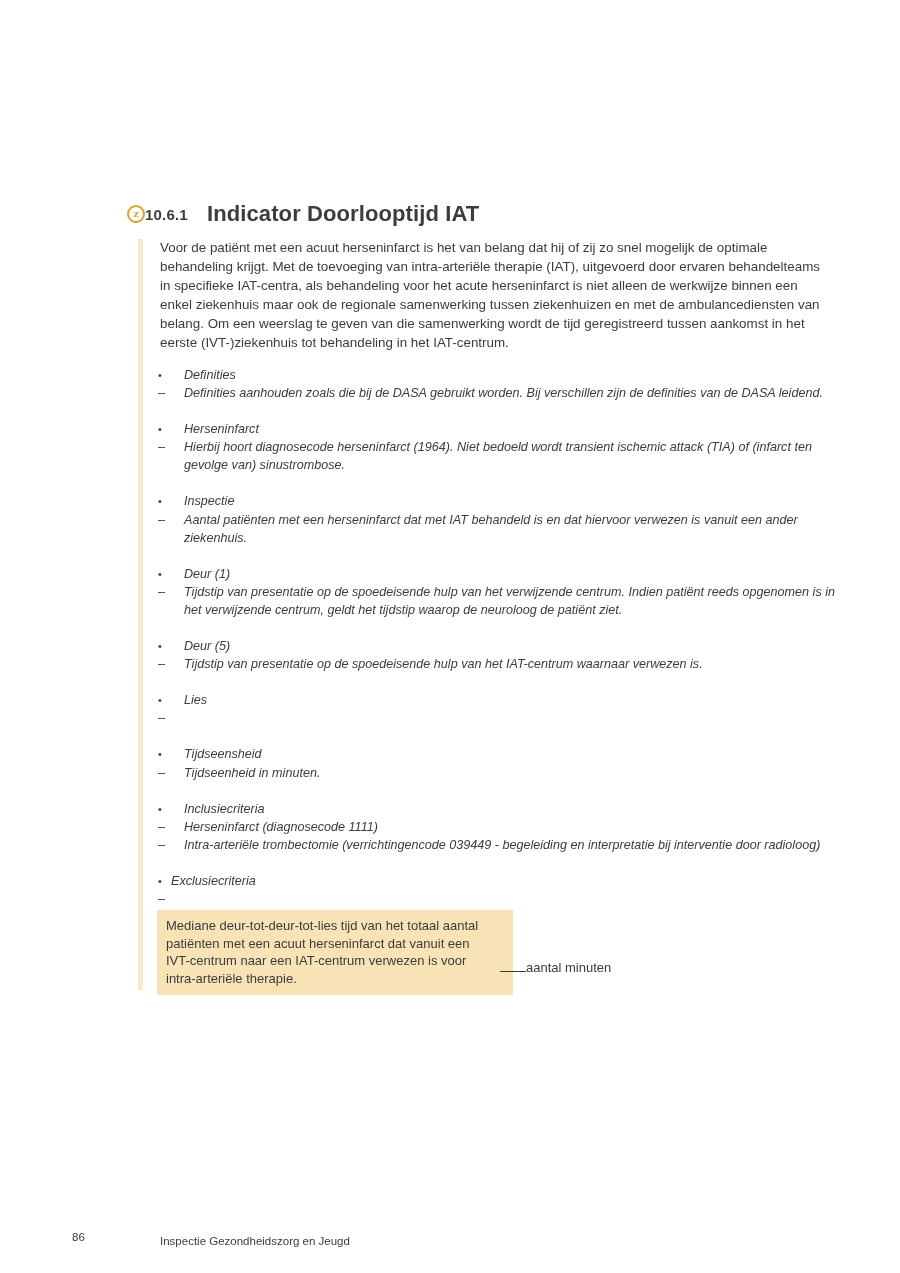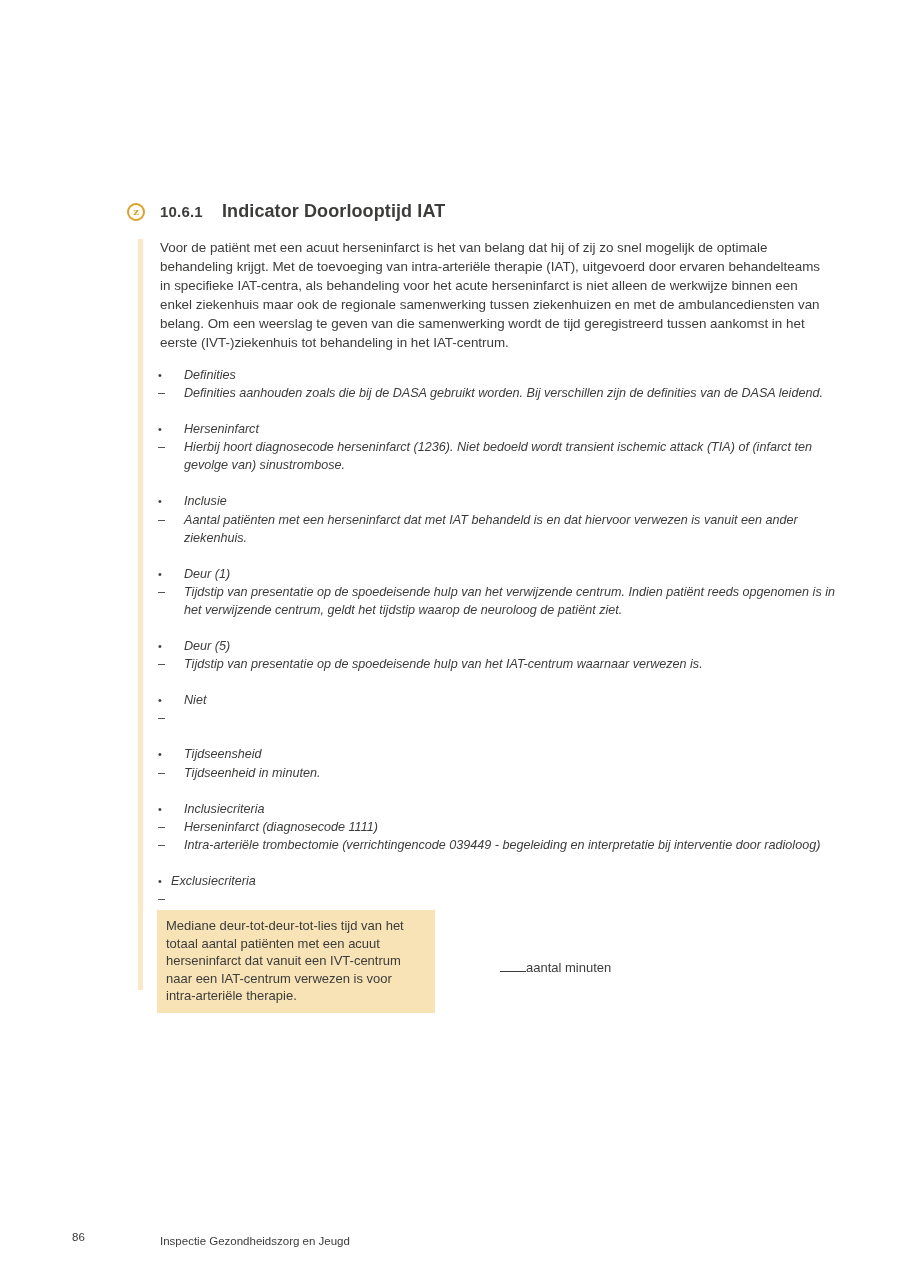--- a/index.html
+++ b/index.html
@@ -38,29 +38,28 @@
     border-radius: 50%;
     color: var(--accent-gold);
     font-family: "DejaVu Serif", serif;
     font-size: 10px;
     font-weight: bold;
     line-height: 14px;
     text-align: center;
     flex: 0 0 auto;
   }
   .section-number {
-    margin-left: 15px;
     font-size: 15px;
     font-weight: 600;
     letter-spacing: 0.2px;
     width: 47px;
   }
   .section-title {
     margin-left: 15px;
-    font-size: 18px;
+    font-size: 22px;
     font-weight: 700;
     letter-spacing: 0.1px;
   }
 
   
   .accent-bar {
     position: absolute;
     left: 138px;
     top: 239px;
     width: 5px;
@@ -97,21 +96,21 @@
     font-style: normal;
   }
   .def-row.term .marker { font-size: 11px; line-height: 18px; }
   .def-group.compact .def-row.term .marker { flex: 0 0 13px; }
 
   
   .indicator-box {
     position: absolute;
     left: 157px;
     top: 910px;
-    width: 278px;
+    width: 356px;
     min-height: 81px;
     background: var(--box-bg);
     padding: 7px 20px 8px 9px;
     font-size: 13px;
     line-height: 17.6px;
   }
 
   
   .answer-line {
     position: absolute;
@@ -168,27 +167,27 @@
           <span class="def-desc">Definities aanhouden zoals die bij de DASA gebruikt worden. Bij verschillen zijn de definities van de DASA leidend.</span>
         </div>
       </div>
       <div class="def-group">
         <div class="def-row term">
           <span class="marker">•</span>
           <span class="def-term">Herseninfarct</span>
         </div>
         <div class="def-row">
           <span class="marker">–</span>
-          <span class="def-desc">Hierbij hoort diagnosecode herseninfarct (1236). Niet bedoeld wordt transient ischemic attack (TIA) of (infarct ten gevolge van) sinustrombose.</span>
-        </div>
-      </div>
-      <div class="def-group">
-        <div class="def-row term">
-          <span class="marker">•</span>
-          <span class="def-term">Inclusie</span>
+          <span class="def-desc">Hierbij hoort diagnosecode herseninfarct (1964). Niet bedoeld wordt transient ischemic attack (TIA) of (infarct ten gevolge van) sinustrombose.</span>
+        </div>
+      </div>
+      <div class="def-group">
+        <div class="def-row term">
+          <span class="marker">•</span>
+          <span class="def-term">Inspectie</span>
         </div>
         <div class="def-row">
           <span class="marker">–</span>
           <span class="def-desc">Aantal patiënten met een herseninfarct dat met IAT behandeld is en dat hiervoor verwezen is vanuit een ander ziekenhuis.</span>
         </div>
       </div>
       <div class="def-group">
         <div class="def-row term">
           <span class="marker">•</span>
           <span class="def-term">Deur (1)</span>
@@ -204,21 +203,21 @@
           <span class="def-term">Deur (5)</span>
         </div>
         <div class="def-row">
           <span class="marker">–</span>
           <span class="def-desc">Tijdstip van presentatie op de spoedeisende hulp van het IAT-centrum waarnaar verwezen is.</span>
         </div>
       </div>
       <div class="def-group">
         <div class="def-row term">
           <span class="marker">•</span>
-          <span class="def-term">Niet</span>
+          <span class="def-term">Lies</span>
         </div>
         <div class="def-row">
           <span class="marker">–</span>
         </div>
       </div>
       <div class="def-group">
         <div class="def-row term">
           <span class="marker">•</span>
           <span class="def-term">Tijdseensheid</span>
         </div>

